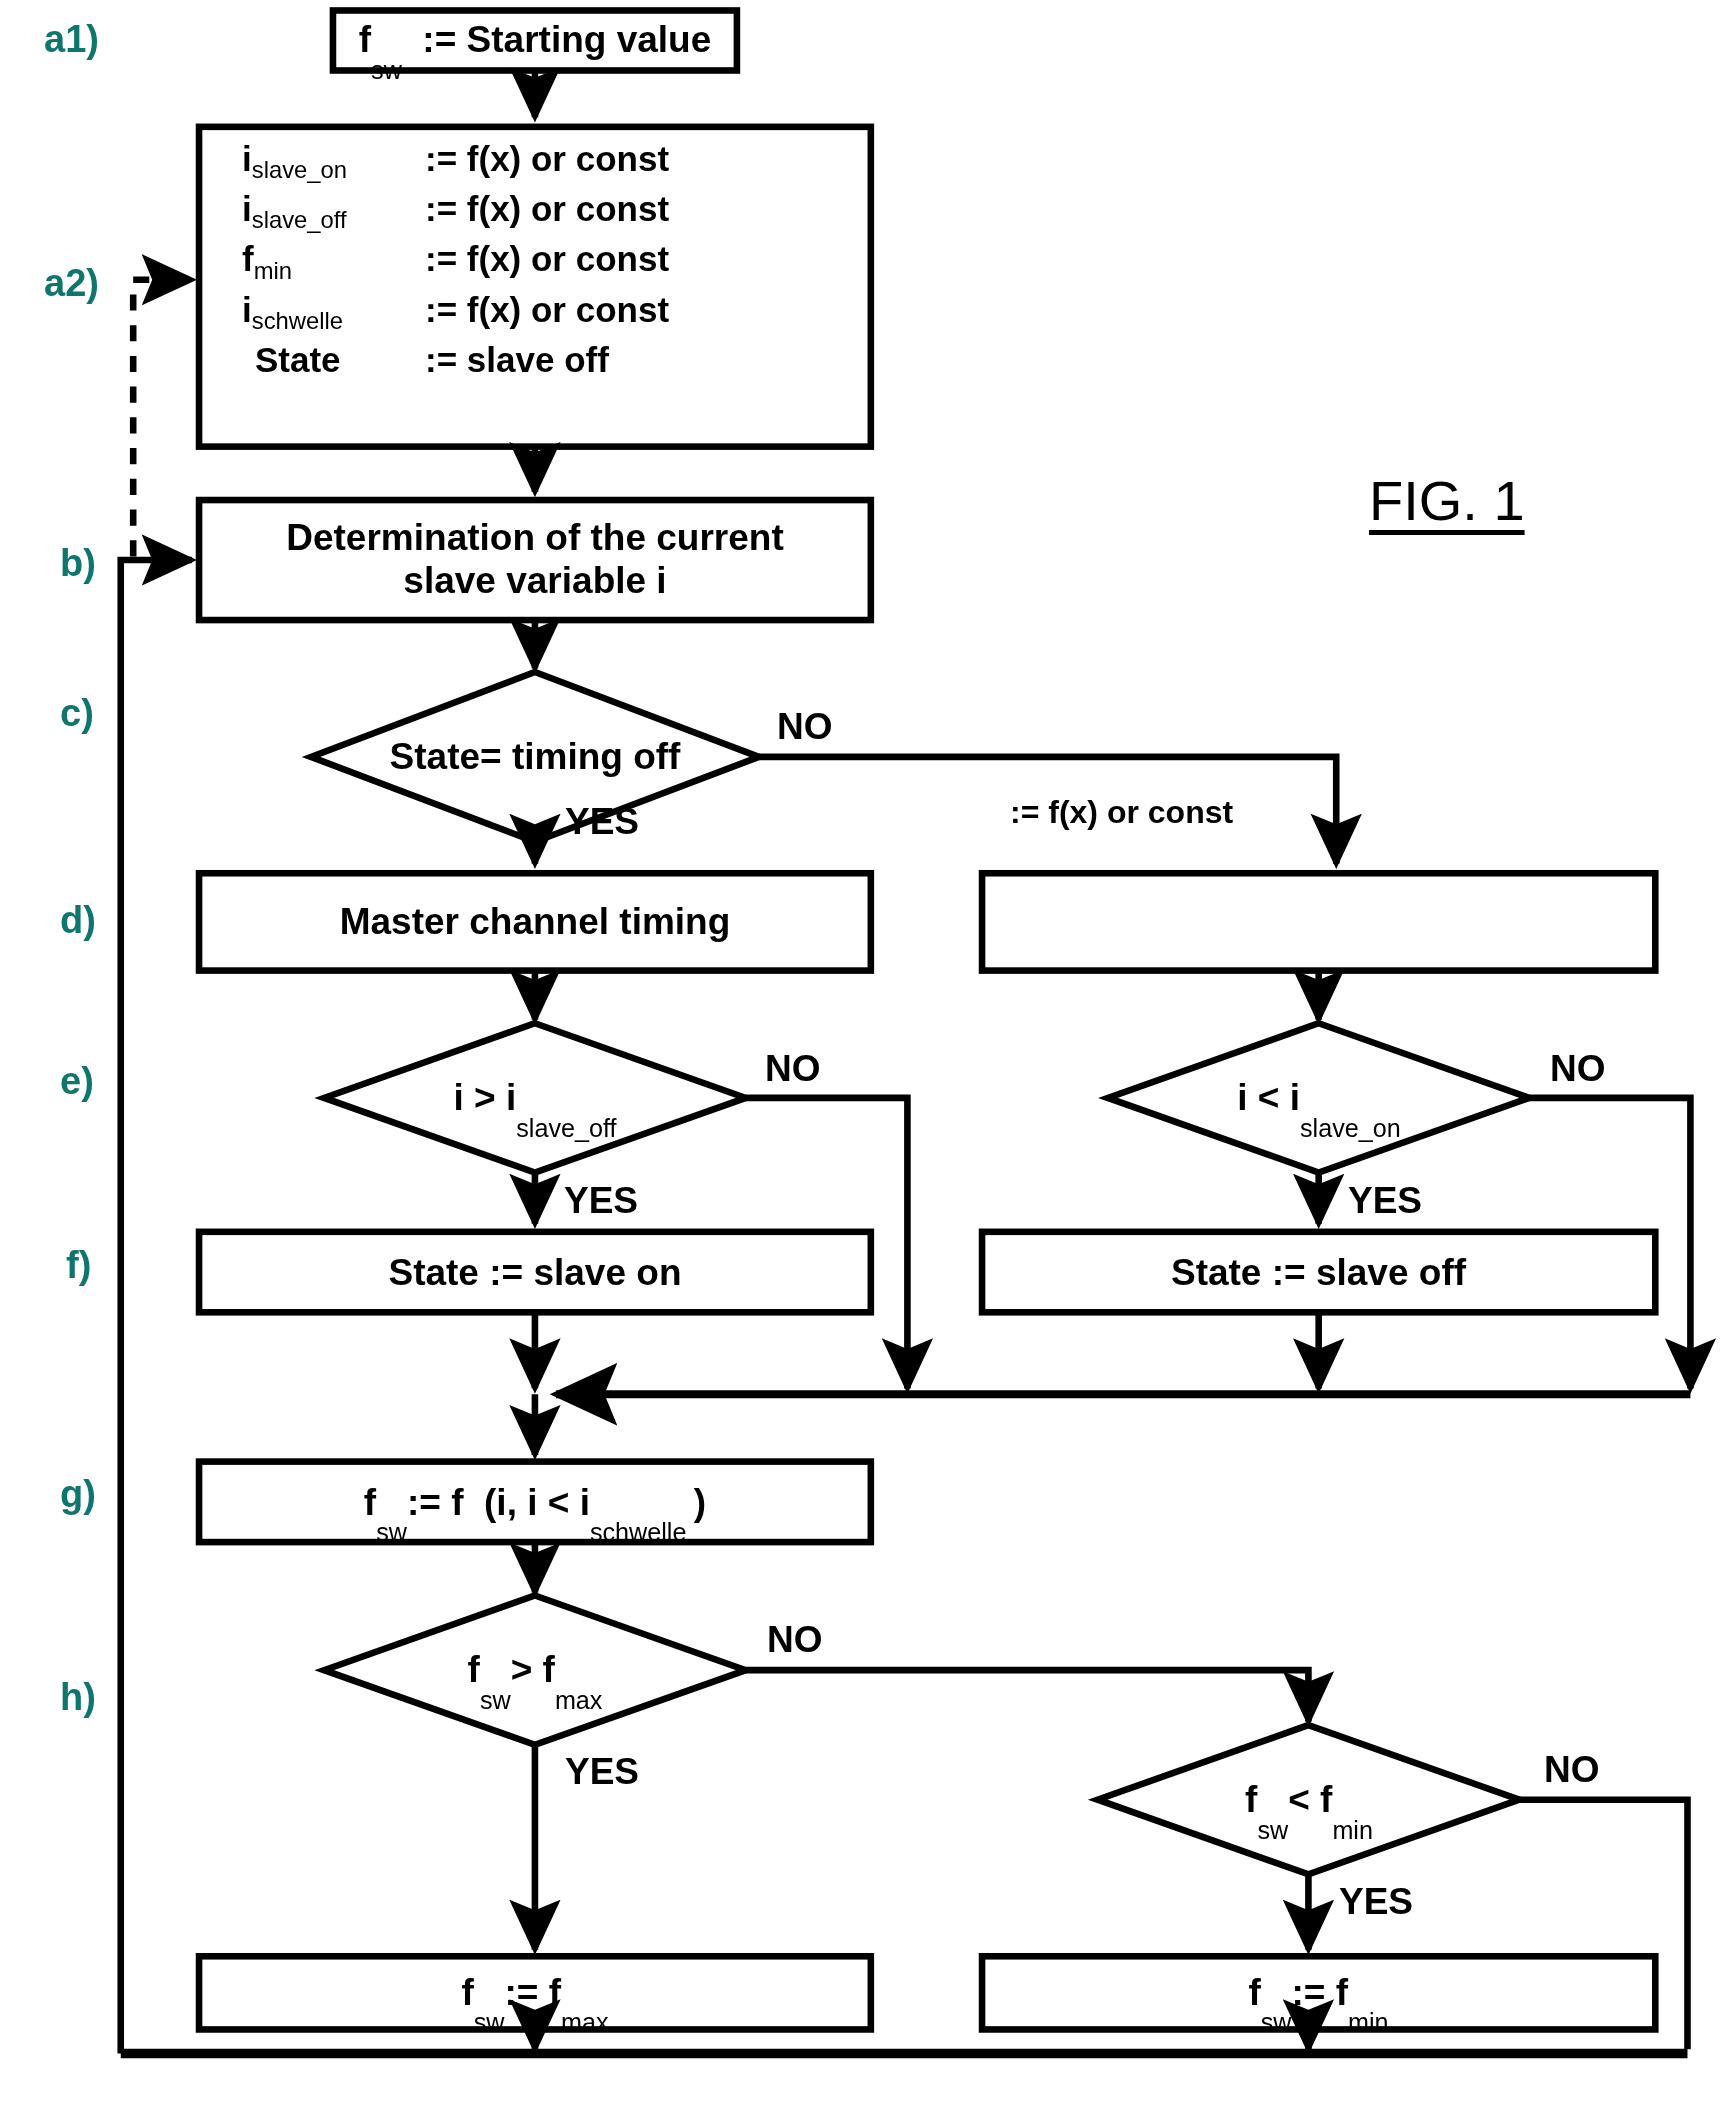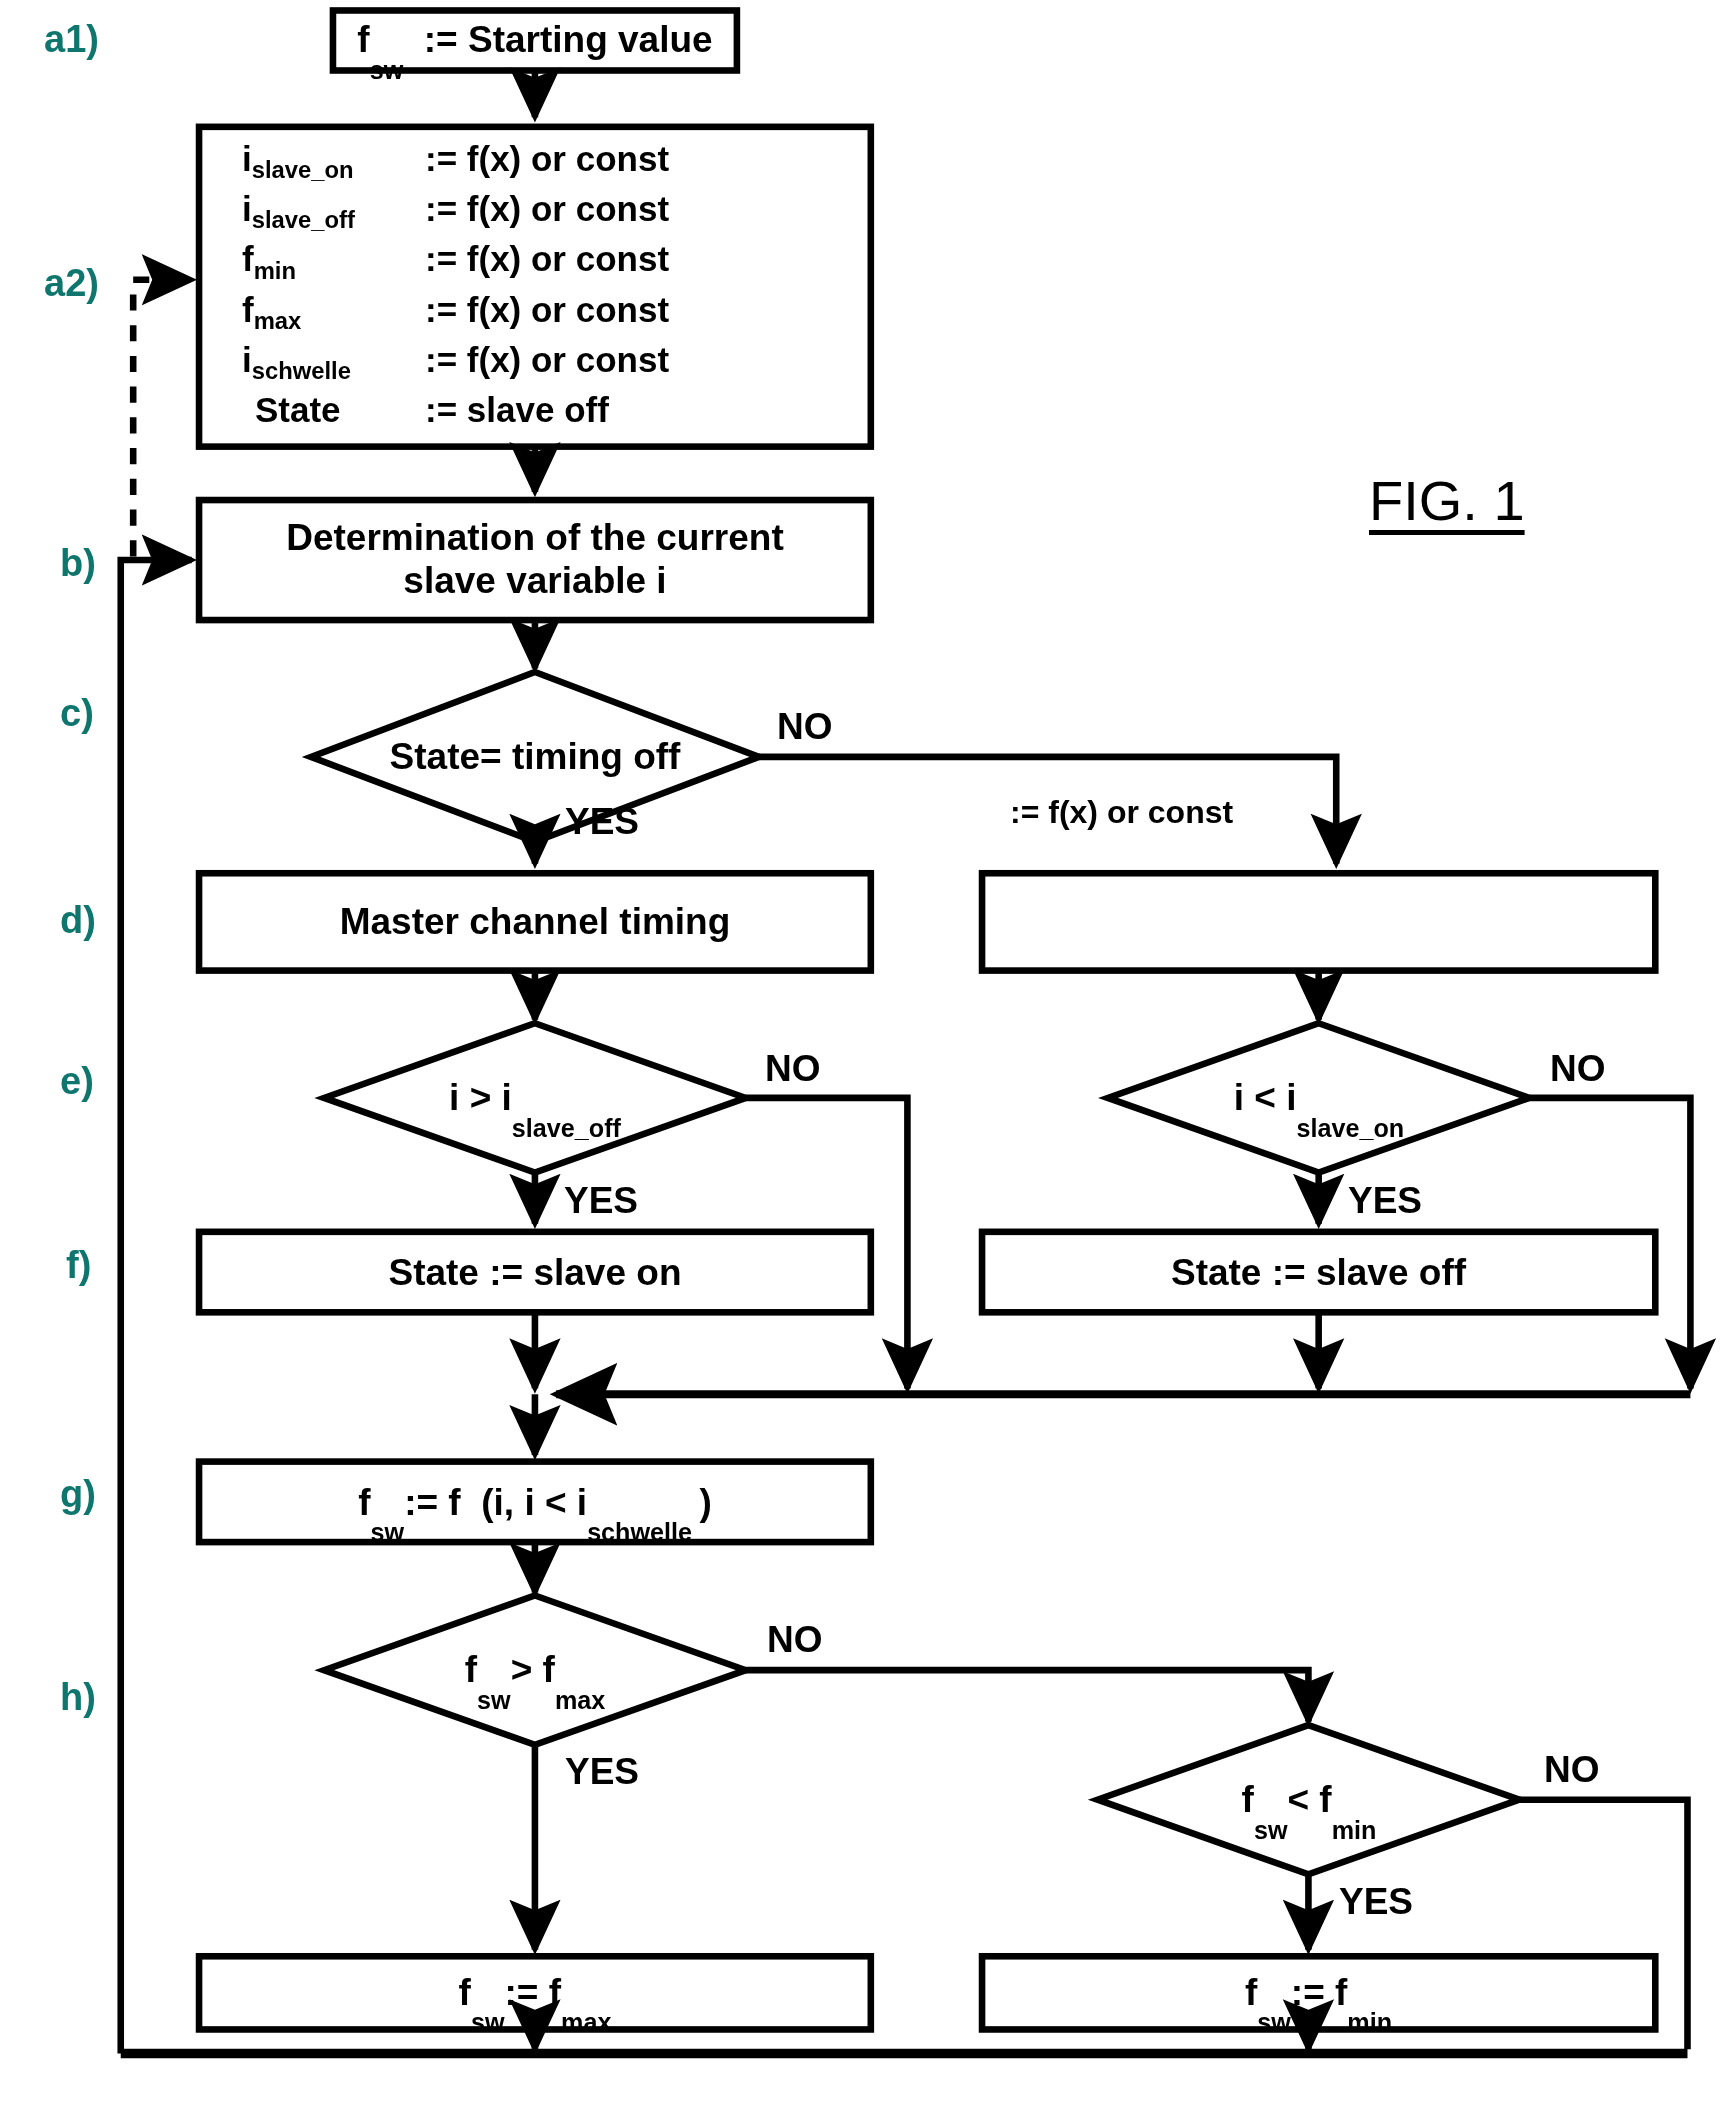--- a/index.html
+++ b/index.html
@@ -21,21 +21,21 @@
   .boxtext{
     position:absolute;display:flex;align-items:center;justify-content:center;
     font-weight:bold;font-size:37px;color:#000;text-align:center;line-height:1.18;
     white-space:nowrap;pointer-events:none;
   }
   .boxtext.two{line-height:1.16;}
   .initrow{
     position:absolute;font-weight:bold;font-size:35px;color:#000;white-space:nowrap;
   }
   .initrow .nm{display:inline-block;width:183px;}
-  sub{font-size:0.68em;font-weight:bold;vertical-align:baseline;position:relative;top:0.30em;margin-top:46px;}
+  sub{font-size:0.68em;font-weight:normal;vertical-align:baseline;position:relative;top:0.30em;margin-top:46px;}
 </style>
 </head>
 <body>
 
 <div id="stage">
 
   <svg id="svgroot" viewBox="0 0 2360 2880">
     <defs>
       <marker id="arrow" markerWidth="9" markerHeight="9" refX="7.6" refY="4.5" orient="auto" markerUnits="strokeWidth">
         <path d="M0,0.6 L8.4,4.5 L0,8.4 L1.6,4.5 Z" fill="#000"></path>
@@ -147,23 +147,20 @@
     <div class="initrow" style="position:relative;margin:0 0 10.2px 0;">
       <span class="nm">i<sub>slave_on</sub></span><span>:= f(x) or const</span>
     </div>
     <div class="initrow" style="position:relative;margin:0 0 10.2px 0;">
       <span class="nm">i<sub>slave_off</sub></span><span>:= f(x) or const</span>
     </div>
     <div class="initrow" style="position:relative;margin:0 0 10.2px 0;">
       <span class="nm">f<sub>min</sub></span><span>:= f(x) or const</span>
     </div>
     <div class="initrow" style="position:relative;margin:0 0 10.2px 0;">
-      <span class="nm">f<sub>max</sub></span><span>:= f(x) or const</span>
-    </div>
-    <div class="initrow" style="position:relative;margin:0 0 10.2px 0;">
       <span class="nm">i<sub>schwelle</sub></span><span>:= f(x) or const</span>
     </div>
     <div class="initrow" style="position:relative;margin:0;padding-left:13px;">
       <span class="nm" style="width:170px;">State</span><span>:= slave off</span>
     </div>
   </div>
 
   <div class="boxtext two" style="left:199px;top:500px;width:672px;height:120px;flex-direction:column;">
     <span>Determination of the current</span>
     <span>slave variable i</span>

